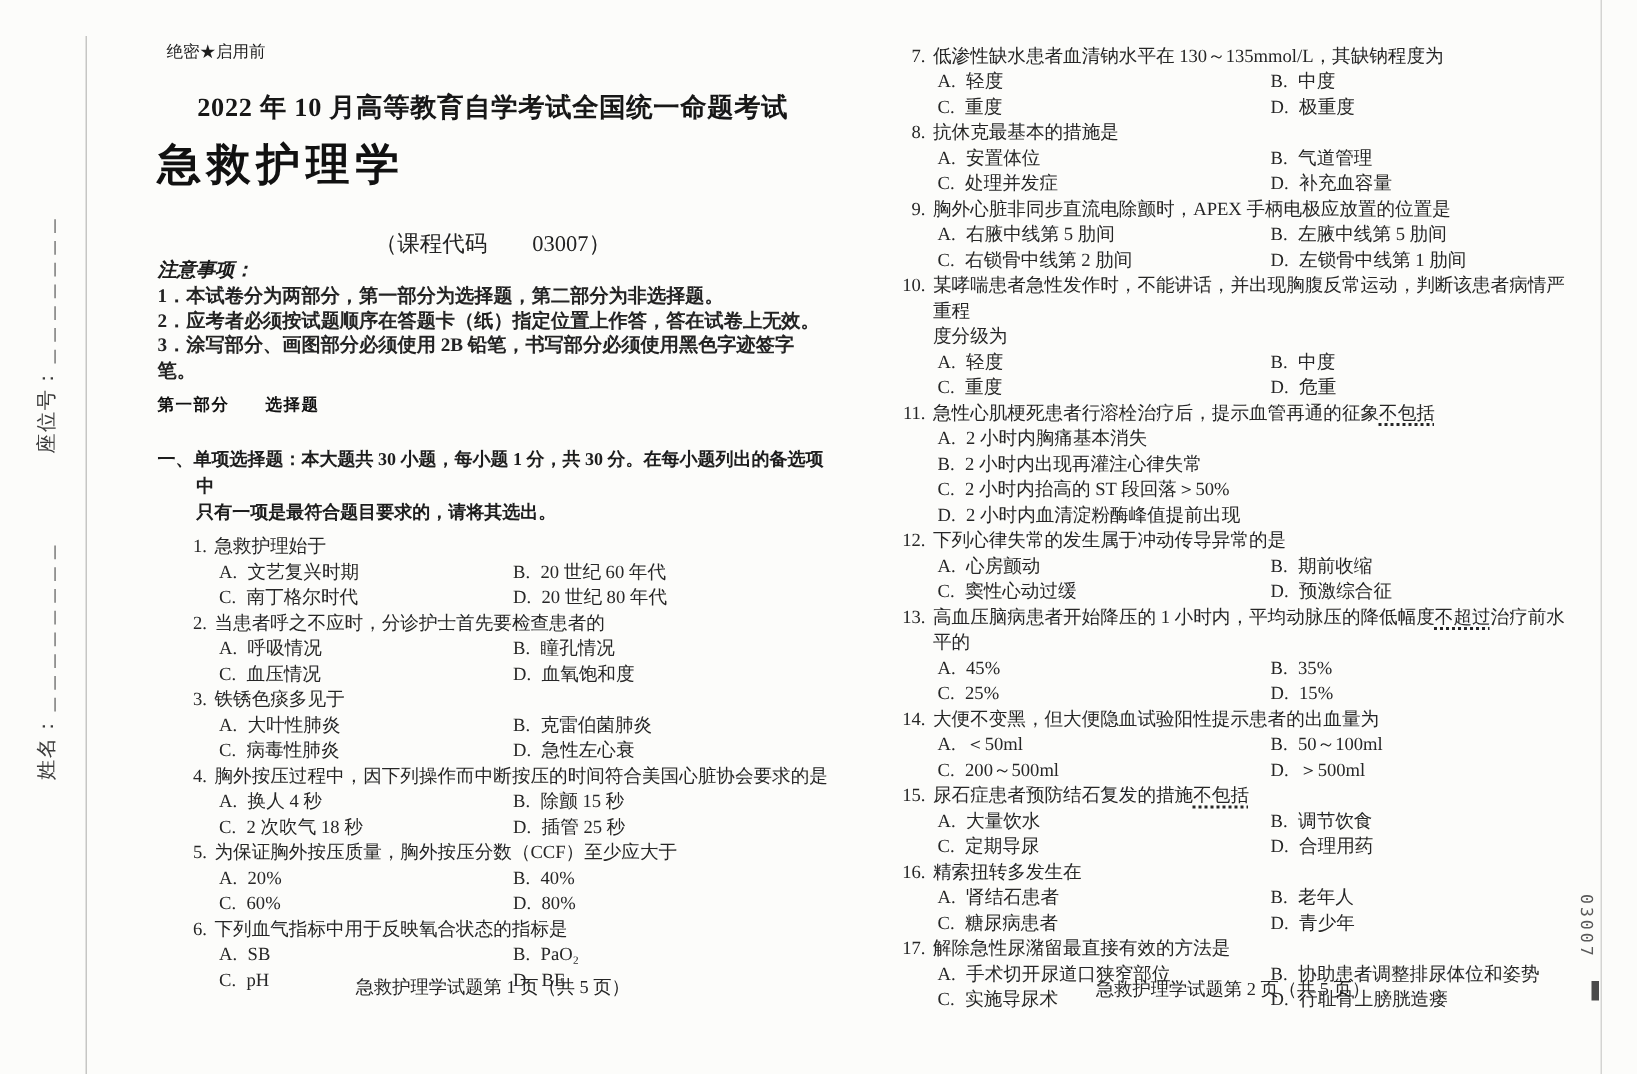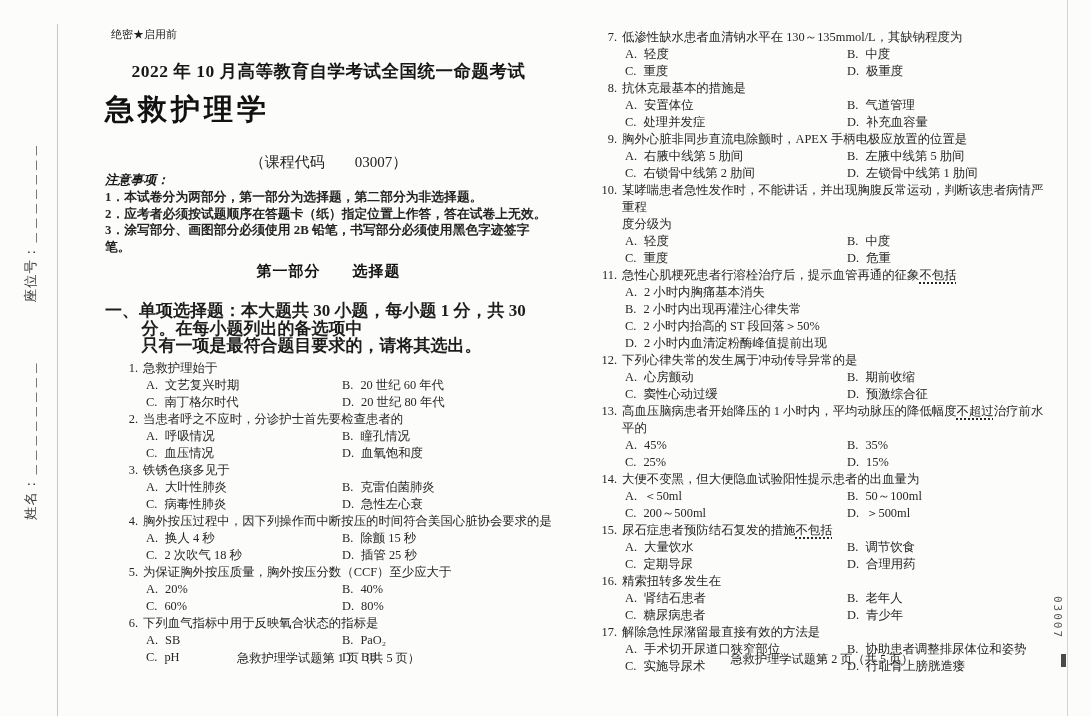--- a/index.html
+++ b/index.html
@@ -24,22 +24,22 @@
 
   #col-left{position:absolute;left:105px;top:0;width:447px;}
   #col-right{position:absolute;left:596px;top:29px;width:452px;}
 
   .cls{margin:27px 0 0 6px;font-size:11px;font-weight:normal;color:#1e1e1e;}
   .title1{margin-top:17px;text-align:center;font-size:17.5px;font-weight:600;letter-spacing:0.5px;color:#171717;}
   .title2{margin-top:7px;text-align:left;font-size:29px;font-weight:bold;letter-spacing:4px;color:#111;}
   .codeLine{margin-top:23px;text-align:center;font-size:15px;color:#222;}
   .notesTitle{margin-top:0;font-size:12.8px;font-weight:bold;line-height:17px;color:#1b1b1b;font-style:italic;}
   .notes div{font-size:12.8px;font-weight:600;line-height:16.5px;color:#242424;}
-  .partHead{margin-top:7px;text-align:center;font-size:15px;font-weight:bold;letter-spacing:1px;color:#111;}
-  .intro{margin-top:21px;font-size:17px;font-weight:bold;line-height:17.5px;
+  .partHead{margin-top:7px;text-align:left;font-size:11px;font-weight:bold;letter-spacing:1px;color:#111;}
+  .intro{margin-top:21px;font-size:12px;font-weight:bold;line-height:17.5px;
          padding-left:2.15em;text-indent:-2.15em;color:#1d1d1d;}
   #qwrap-left{margin-top:5px;margin-left:12px;}
 
   .q{position:relative;padding-left:26px;font-size:12.4px;line-height:17px;}
   .q-num{position:absolute;left:0;width:21px;text-align:right;}
   .q-stem{padding-left:0;}
   .opts-two{display:grid;}
   #qwrap-left .opts-two{grid-template-columns:196px 1fr;}
   #col-right .opts-two{grid-template-columns:222px 1fr;}
   .opt{padding-left:3px;white-space:nowrap;}

